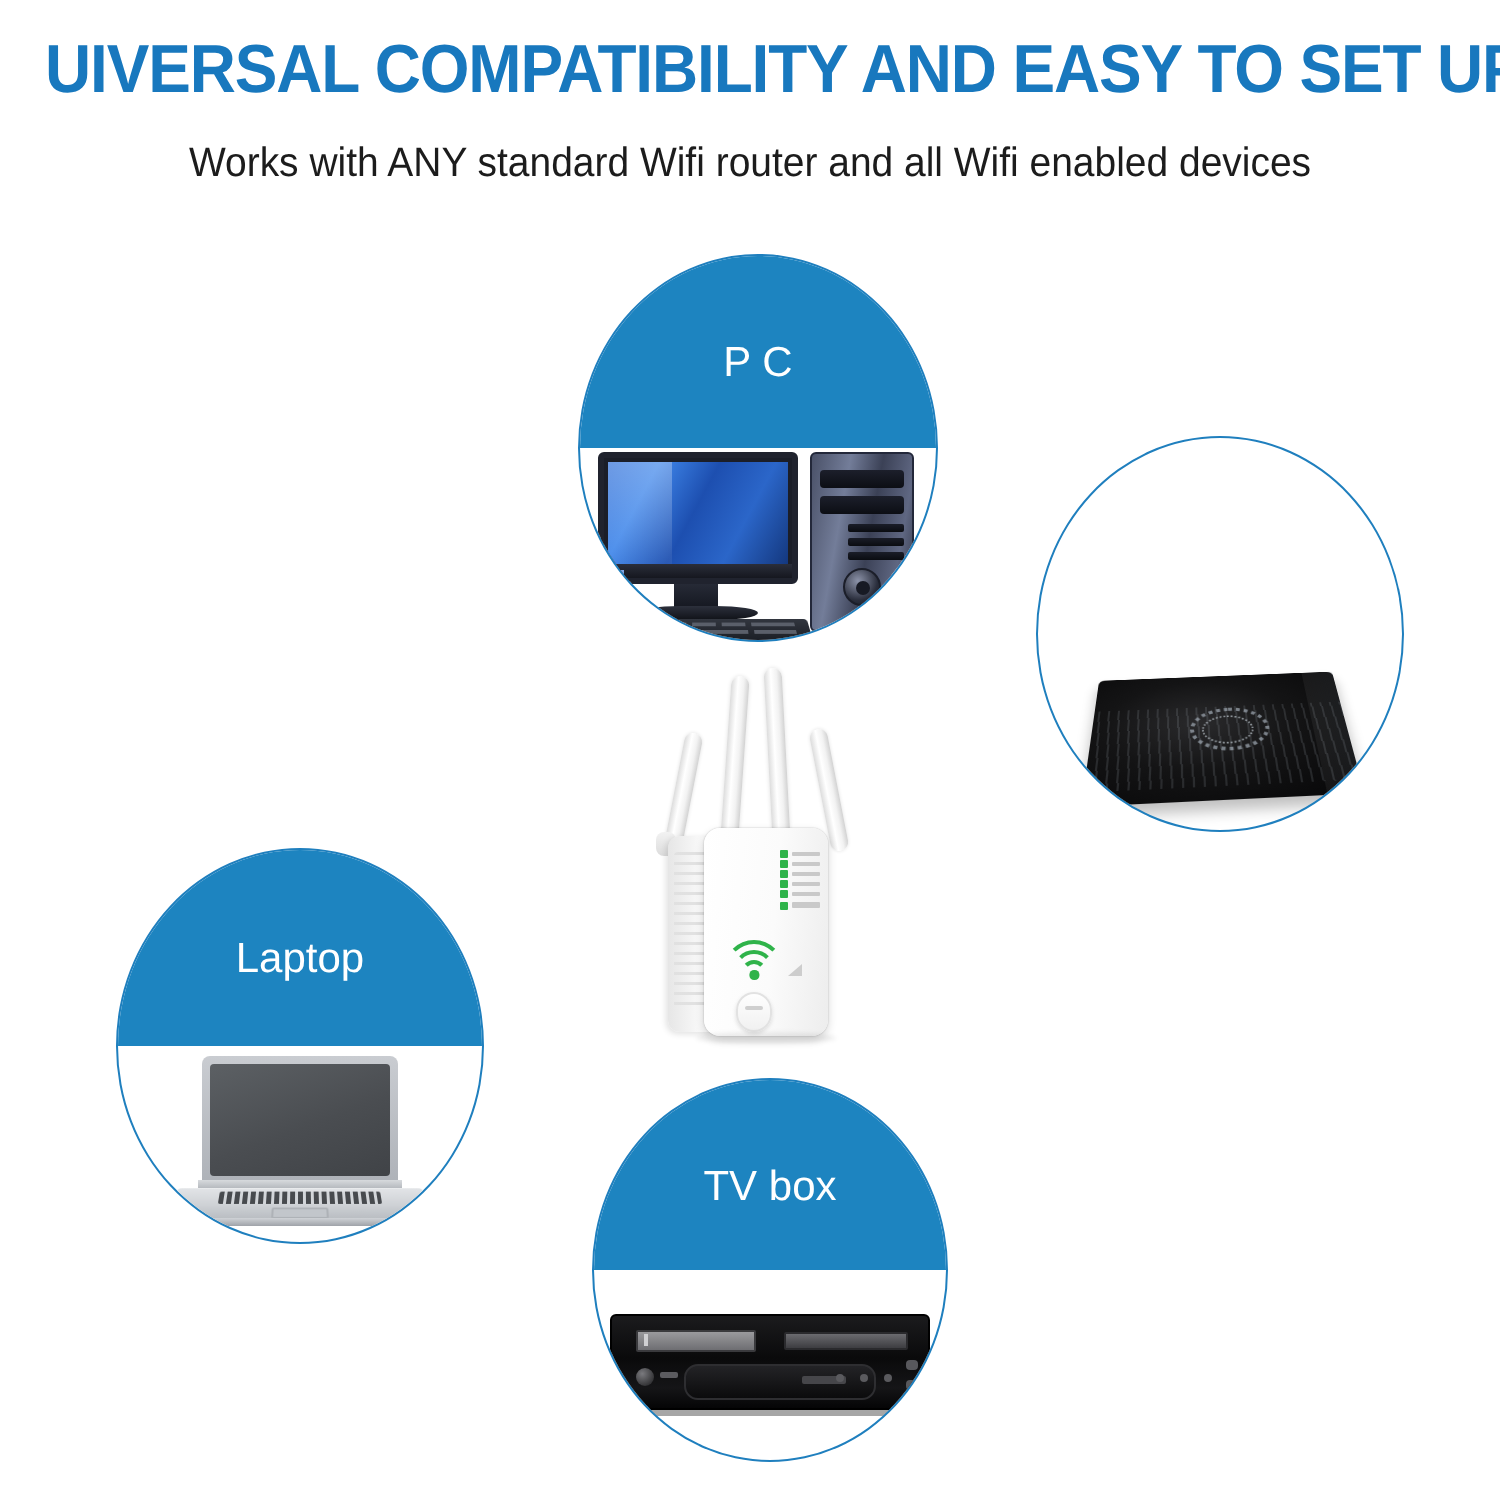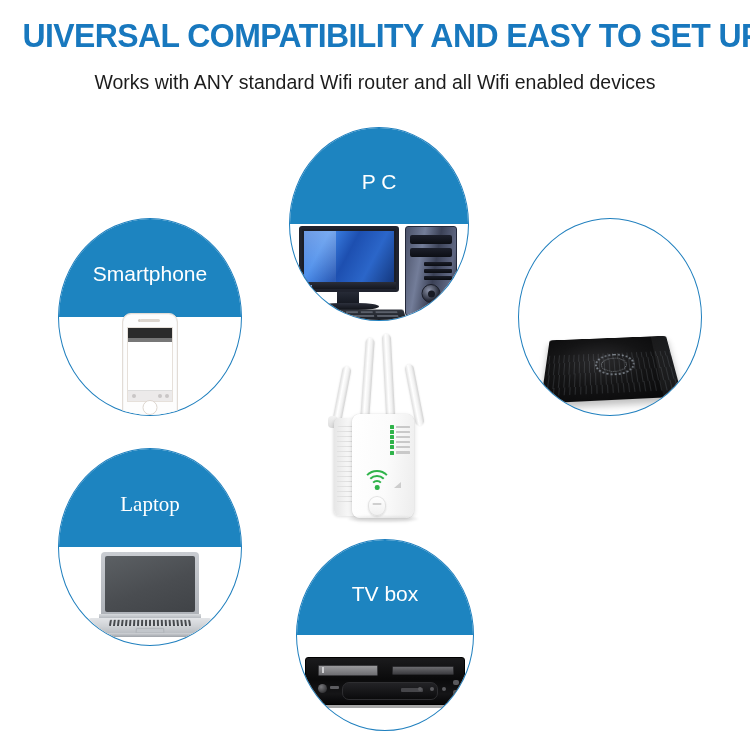--- a/index.html
+++ b/index.html
@@ -213,41 +213,20 @@
     background:rgba(0,0,0,.07);filter:blur(1px);}
 </style>
 </head>
 <body>
 
 <div id="stage">
 
   <div class="title">UIVERSAL COMPATIBILITY AND EASY TO SET UP</div>
   <div class="subtitle">Works with ANY standard Wifi router and all Wifi enabled devices</div>
 
-  <div class="card" style="left:58px;top:218px;width:182px;height:196px;">
-    <div class="cap">
-      <span>Smartphone</span>
-    </div>
-    <div class="body">
-      <div class="art phone">
-        <div class="cam"></div>
-        <div class="top"></div>
-        <div class="scr">
-          <div class="bar"></div>
-          <div class="bar2"></div>
-          <div class="toolbar">
-            <div class="tb" style="left:4px;"></div>
-            <div class="tb" style="right:10px;"></div>
-            <div class="tb" style="right:3px;"></div>
-          </div>
-        </div>
-        <div class="home"></div>
-      </div>
-    </div>
-  </div>
 
   <div class="card" style="left:289px;top:127px;width:178px;height:192px;">
     <div class="cap">
       <span>P C</span>
     </div>
     <div class="body">
       <div class="art pcwrap">
         <div class="mon">
           <div class="glass"></div>
           <div class="shine"></div>
@@ -285,21 +264,21 @@
         <div class="slab">
           <div class="fan"></div>
           <div class="ring"></div>
           <div class="ring2"></div>
           <div class="edge"></div>
         </div>
       </div>
     </div>
   </div>
 
-  <div class="card" style="left:58px;top:448px;width:182px;height:196px;font-family:Liberation Serif, serif;">
+  <div class="card" style="left:58px;top:424px;width:182px;height:196px;">
     <div class="cap">
       <span>Laptop</span>
     </div>
     <div class="body">
       <div class="art lap">
         <div class="lid">
           <div class="lscr"></div>
         </div>
         <div class="hinge"></div>
         <div class="deck">

